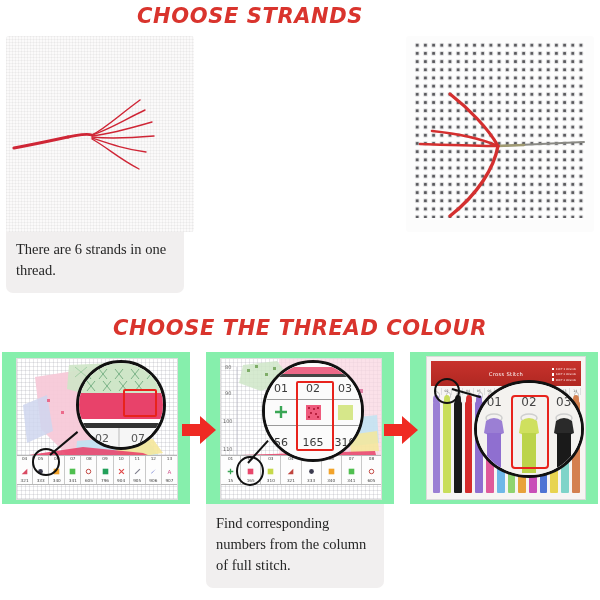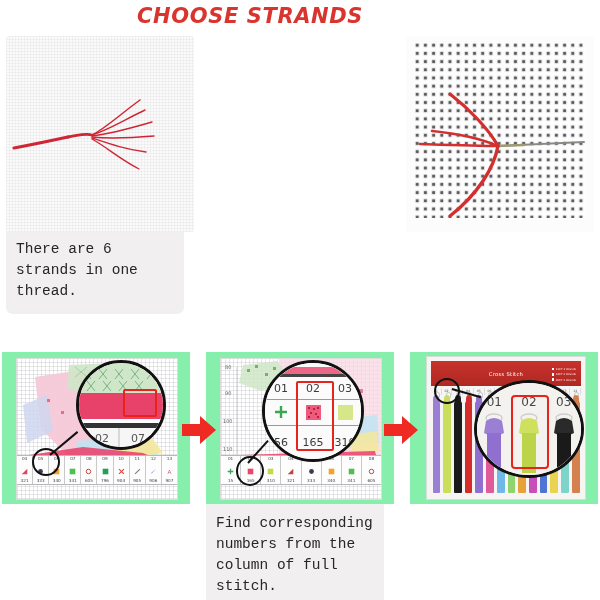--- a/index.html
+++ b/index.html
@@ -29,21 +29,21 @@
   .card{width:188px;position:relative;}
   .card-photo{
     width:188px;height:196px;background:#fcfcfc;
     position:relative;overflow:hidden;
     border-radius:3px;
   }
   .caption{
     background:#f1efef;border-radius:0 0 7px 7px;
     padding:9px 10px 12px 10px;box-sizing:border-box;
     color:#262626;font-size:14.5px;line-height:1.45;
-    font-family:Liberation Mono, monospace;
+    font-family:Liberation Serif, serif;
     width:178px;min-height:56px;
   }
   #row-strands .caption{margin-top:-2px;}
 
   
   .plainweave{
     position:absolute;inset:0;
     background:
       repeating-linear-gradient(0deg, rgba(0,0,0,.035) 0 1px, rgba(0,0,0,0) 1px 3px),
       repeating-linear-gradient(90deg, rgba(0,0,0,.035) 0 1px, rgba(0,0,0,0) 1px 3px),
@@ -192,20 +192,21 @@
             <path d="M92 110 C78 104, 56 98, 26 95" stroke-width="2.6"></path>
             <path d="M92 110 C72 110, 44 109, 14 108" stroke-width="2.6"></path>
             <path d="M92 110 C88 132, 72 158, 44 180" stroke-width="3.4"></path>
           </g>
         </svg>
       </div>
     </div>
 
   </div>
 
+  <div class="section-title" id="title-colour">CHOOSE THE THREAD COLOUR</div>
 
   <svg class="arrow" id="arrow-1" viewBox="0 0 34 30">
     <path d="M0 9 L18 9 L18 1 L34 15 L18 29 L18 21 L0 21 Z" fill="#ef2a23"></path>
   </svg>
   <svg class="arrow" id="arrow-2" viewBox="0 0 34 30">
     <path d="M0 9 L18 9 L18 1 L34 15 L18 29 L18 21 L0 21 Z" fill="#ef2a23"></path>
   </svg>
 
   <div class="row" id="row-colour">
 

